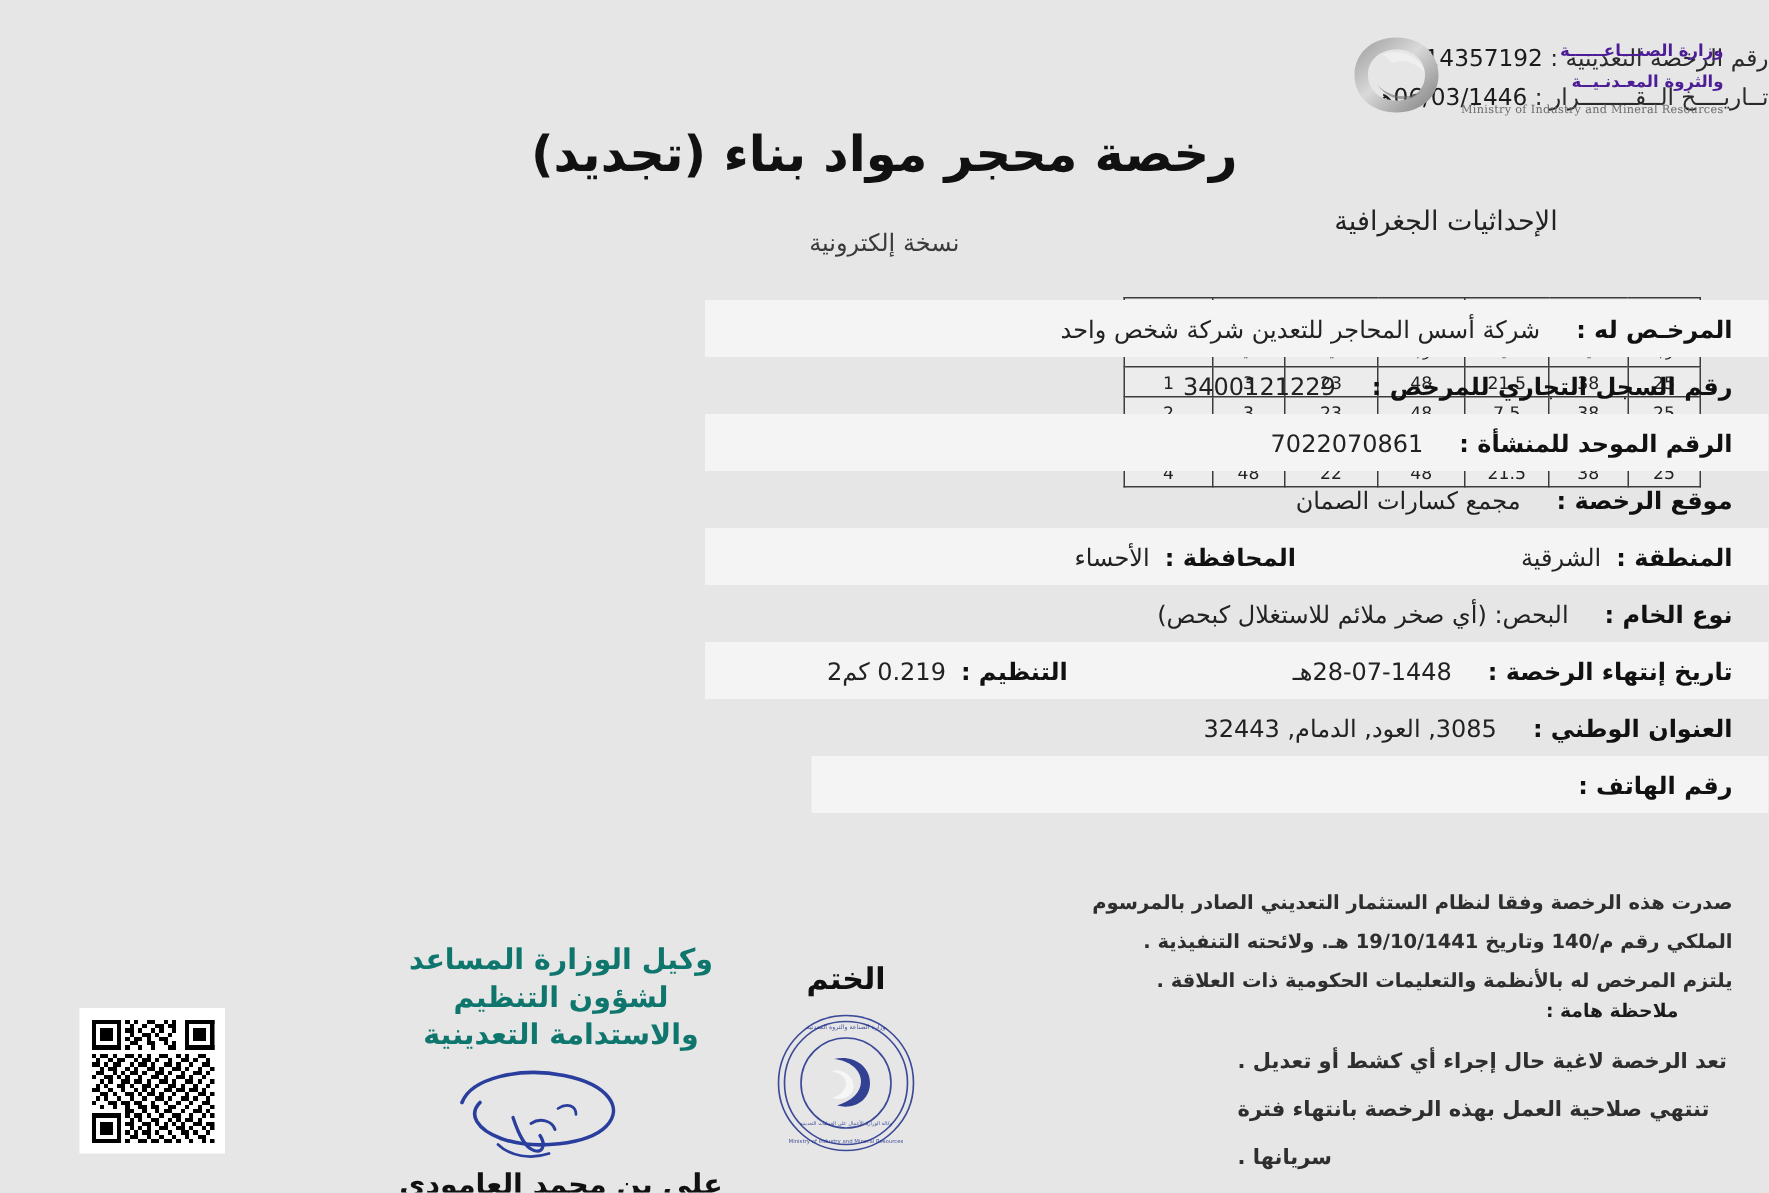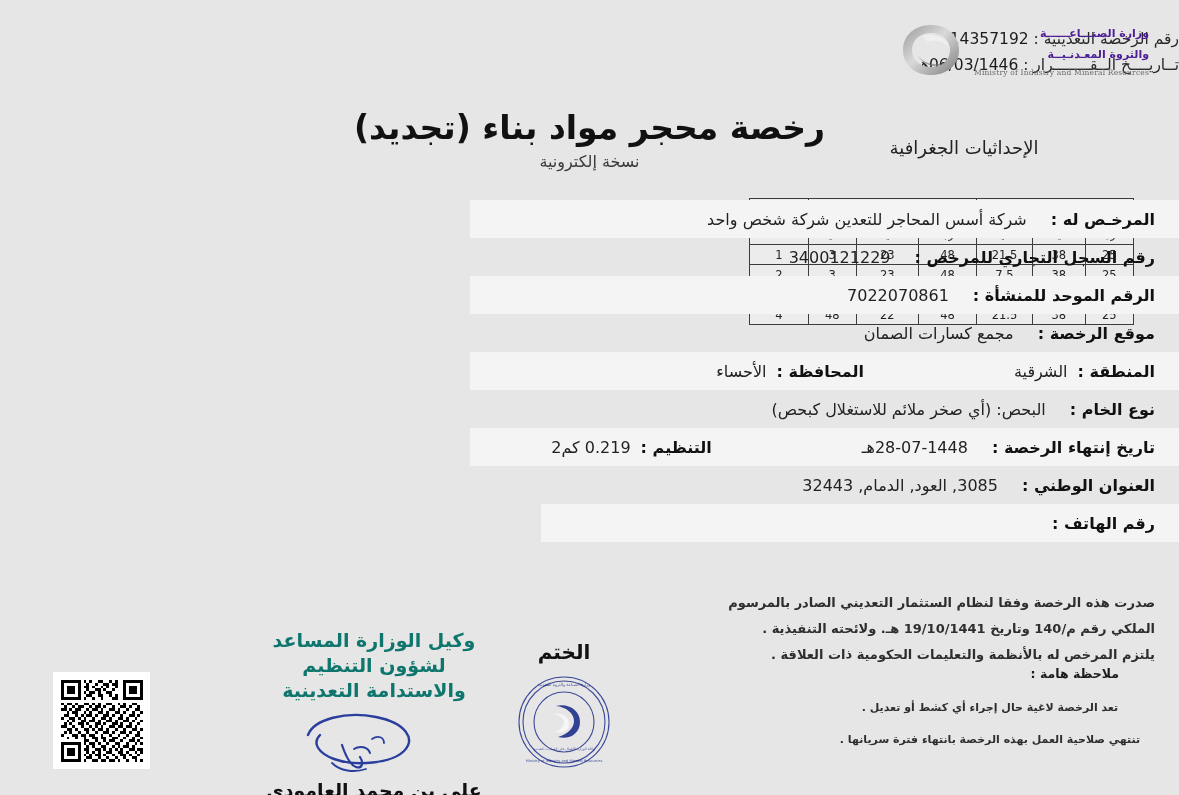--- a/index.html
+++ b/index.html
@@ -21,21 +21,21 @@
   .hdr-meta .val{color:#1b1b1b;}
 
   .logo{position:absolute;top:22px;right:30px;display:flex;align-items:center;gap:12px;}
   .logo-txt{text-align:right;direction:rtl;}
   .logo-txt .ar1,.logo-txt .ar2{
     font-size:11px;font-weight:600;color:#4c1d95;line-height:21px;letter-spacing:1px;}
   .logo-txt .en{font-size:7.5px;color:#6a6a6a;letter-spacing:.2px;margin-top:3px;
                 font-family:"DejaVu Serif","Liberation Serif",serif;}
   .logo-mark{width:62px;height:56px;flex:0 0 auto;}
 
-  .title{position:absolute;top:108px;left:0;right:0;text-align:center;
+  .title{position:absolute;top:83px;left:0;right:0;text-align:center;
          font-size:33px;font-weight:bold;color:#111;letter-spacing:0;}
   .subtitle{position:absolute;top:152px;left:0;right:0;text-align:center;
             font-size:16px;color:#3a3a3a;}
 
   
   .geo-title{position:absolute;top:137px;right:0;width:430px;text-align:center;
              font-size:18px;color:#222;}
   .geo-wrap{position:absolute;top:198px;right:45px;width:385px;}
   table.geo{border-collapse:collapse;width:100%;background:#ececec;
             font-size:11px;color:#222;}
@@ -53,22 +53,22 @@
   .irow .lab{font-weight:bold;color:#111;margin-left:10px;white-space:nowrap;}
   .irow .val{color:#222;white-space:nowrap;}
   .irow .lab2{font-weight:bold;color:#111;margin-right:150px;margin-left:10px;white-space:nowrap;}
   .irow .gap{display:inline-block;width:14px;}
 
   
   .legal{position:absolute;top:590px;right:24px;width:470px;text-align:right;
          font-size:13px;color:#2e2e2e;line-height:26px;font-weight:bold;}
 
   .note-title{position:absolute;top:666px;right:60px;font-size:12.5px;font-weight:bold;color:#1b1b1b;}
-  .note-list{position:absolute;top:692px;right:24px;width:330px;text-align:center;
-             font-size:11px;color:#2e2e2e;line-height:32px;font-weight:bold;}
+  .note-list{position:absolute;top:692px;right:24px;width:330px;text-align:left;
+             font-size:14px;color:#2e2e2e;line-height:32px;font-weight:bold;}
 
   .qr-box{position:absolute;top:672px;left:53px;width:97px;height:97px;background:#fff;
           display:flex;align-items:center;justify-content:center;}
   .qr-box svg{width:82px;height:82px;display:block;}
 
   
   .sig{position:absolute;top:628px;right:670px;width:270px;text-align:center;}
   .sig .role{font-size:19px;font-weight:bold;color:#0f766e;line-height:25px;}
   .sig .sign{height:72px;position:relative;margin-top:2px;}
   .sig .sign svg{position:absolute;top:0;left:50%;transform:translateX(-50%);}

